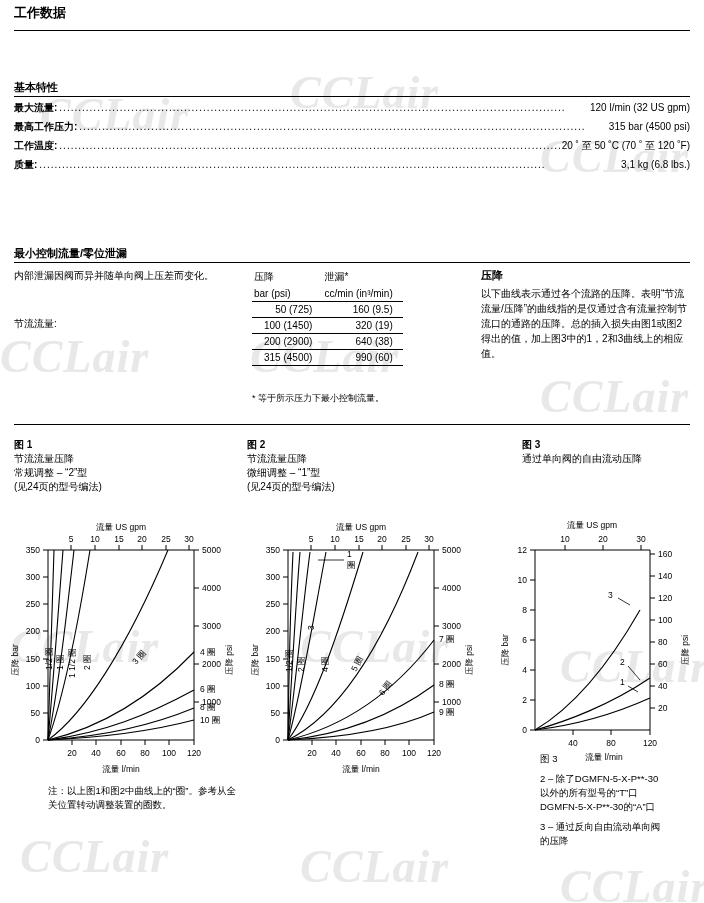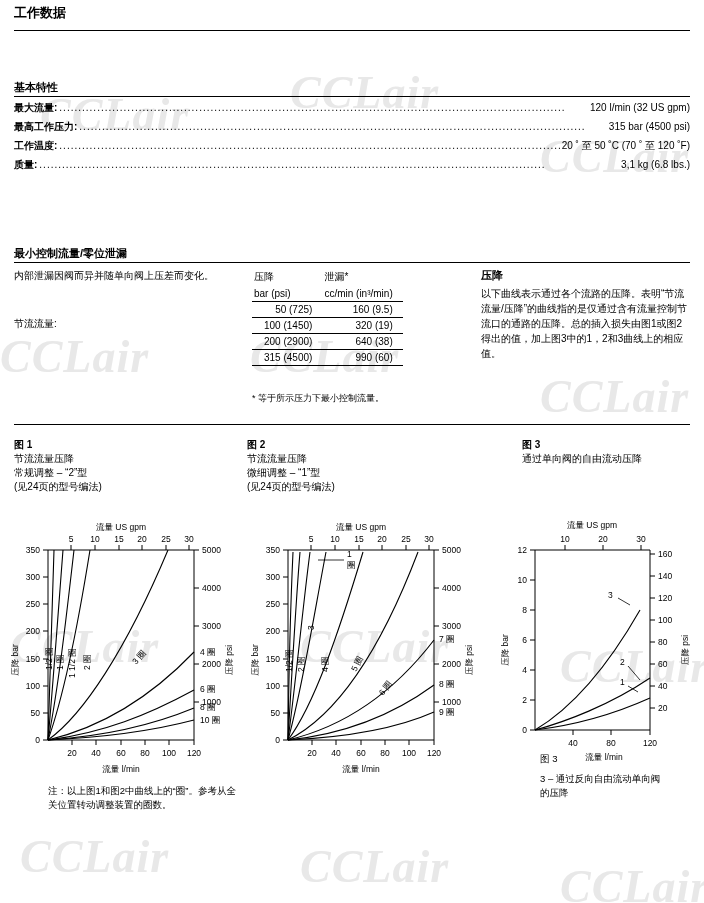--- a/index.html
+++ b/index.html
@@ -458,18 +458,21 @@
         <text class="gtxt" x="108" y="98">3</text>
         <line x1="128" y1="186" x2="138" y2="192" stroke="#000" stroke-width="0.8"></line>
         <text class="gtxt" x="120" y="185">1</text>
         <line x1="128" y1="166" x2="140" y2="180" stroke="#000" stroke-width="0.8"></line>
         <text class="gtxt" x="120" y="165">2</text>
       </svg>
     </div>
 
     <div class="legend3" style="left:540px; top:752px; width:150px;">
       <div>图 3</div>
+      <div style="white-space:pre-line; margin-top:6px;">2 –  除了DGMFN-5-X-P**-30
+      以外的所有型号的“T”口
+      DGMFN-5-X-P**-30的“A”口</div>
       <div style="white-space:pre-line; margin-top:6px;">3 – 通过反向自由流动单向阀
       的压降</div>
     </div>
 
   </div>
 </div>
 
 </body></html>

